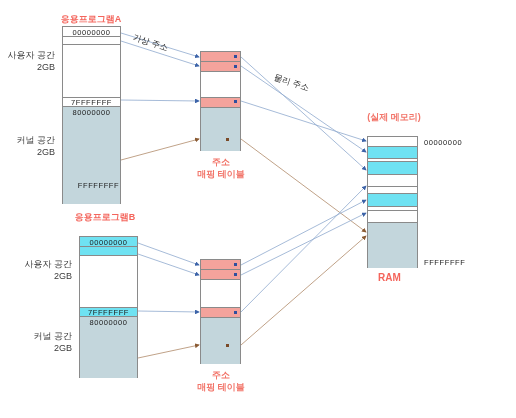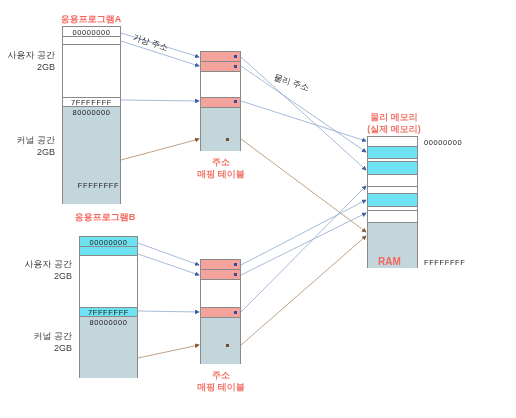--- a/index.html
+++ b/index.html
@@ -217,38 +217,37 @@
   <div class="dotmark" style="left:234px; top:273px;"></div>
   <div class="dotmark" style="left:234px; top:311px;"></div>
   <div class="dotmark brown" style="left:226px; top:344px;"></div>
 
   <div class="titlelabel" style="left:185px; top:370px; width:72px;">
     <div>주소</div>
     <div>매핑 테이블</div>
   </div>
 
   <div class="titlelabel" style="left:348px; top:112px; width:92px;">
-    <div>물리 메모리</div>
     <div>(실제 메모리)</div>
   </div>
 
   <div class="memblock" style="left:367px; top:136px; width:51px; height:132px;">
     <div class="band fill-white hr-bot" style="top:0px; height:10px;"></div>
     <div class="band fill-cyan hr-bot" style="top:10px; height:12px;"></div>
     <div class="band fill-white hr-bot" style="top:22px; height:3px;"></div>
     <div class="band fill-cyan hr-bot" style="top:25px; height:13px;"></div>
     <div class="band fill-white hr-bot" style="top:38px; height:12px;"></div>
     <div class="band fill-white hr-bot" style="top:50px; height:7px;"></div>
     <div class="band fill-cyan hr-bot" style="top:57px; height:13px;"></div>
     <div class="band fill-white hr-bot" style="top:70px; height:4px;"></div>
     <div class="band fill-white hr-bot" style="top:74px; height:12px;"></div>
     <div class="band fill-slate" style="top:86px; height:45px;"></div>
   </div>
 
   <div class="addr" style="left:424px; top:138px;">00000000</div>
   <div class="addr" style="left:424px; top:258px;">FFFFFFFF</div>
 
-  <div class="ramlabel" style="left:378px; top:256px;">RAM</div>
+  <div class="ramlabel" style="left:378px; top:272px;">RAM</div>
 
   <div class="wirelabel" style="left:135px; top:32px; transform: rotate(18deg);">가상 주소</div>
   <div class="wirelabel" style="left:276px; top:72px; transform: rotate(18deg);">물리 주소</div>
 
 </div>
 
 </body></html>

